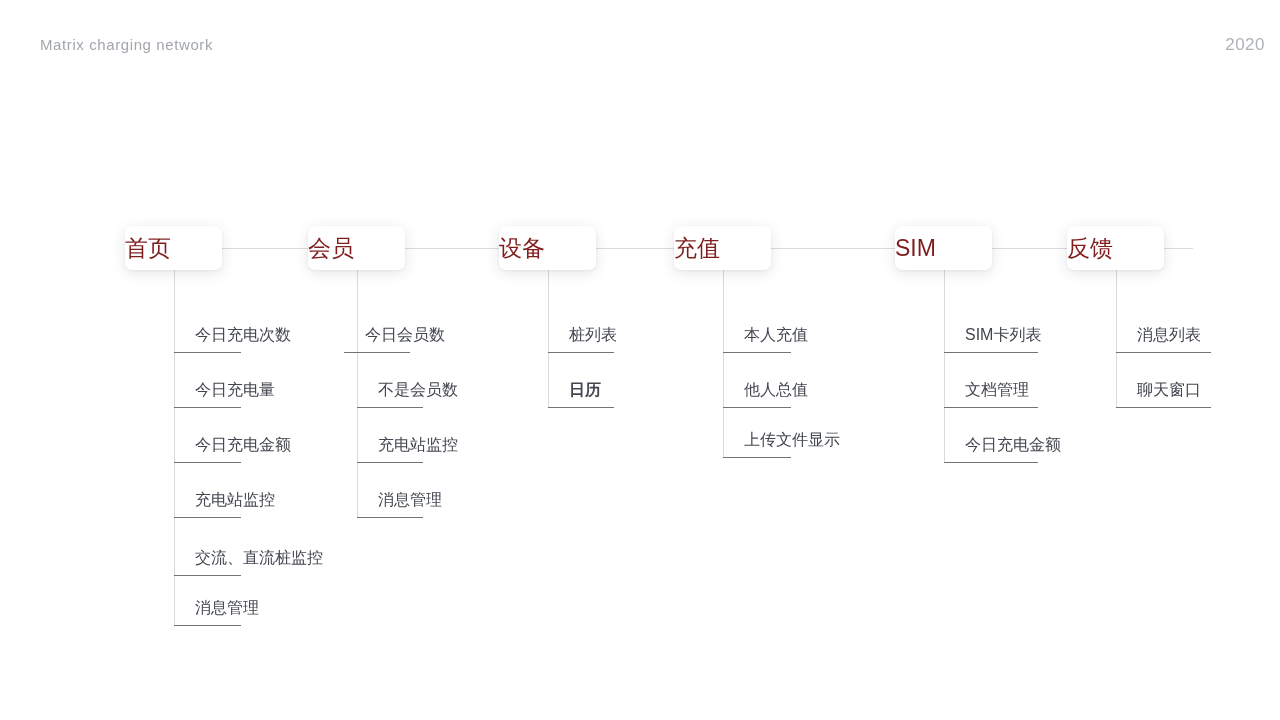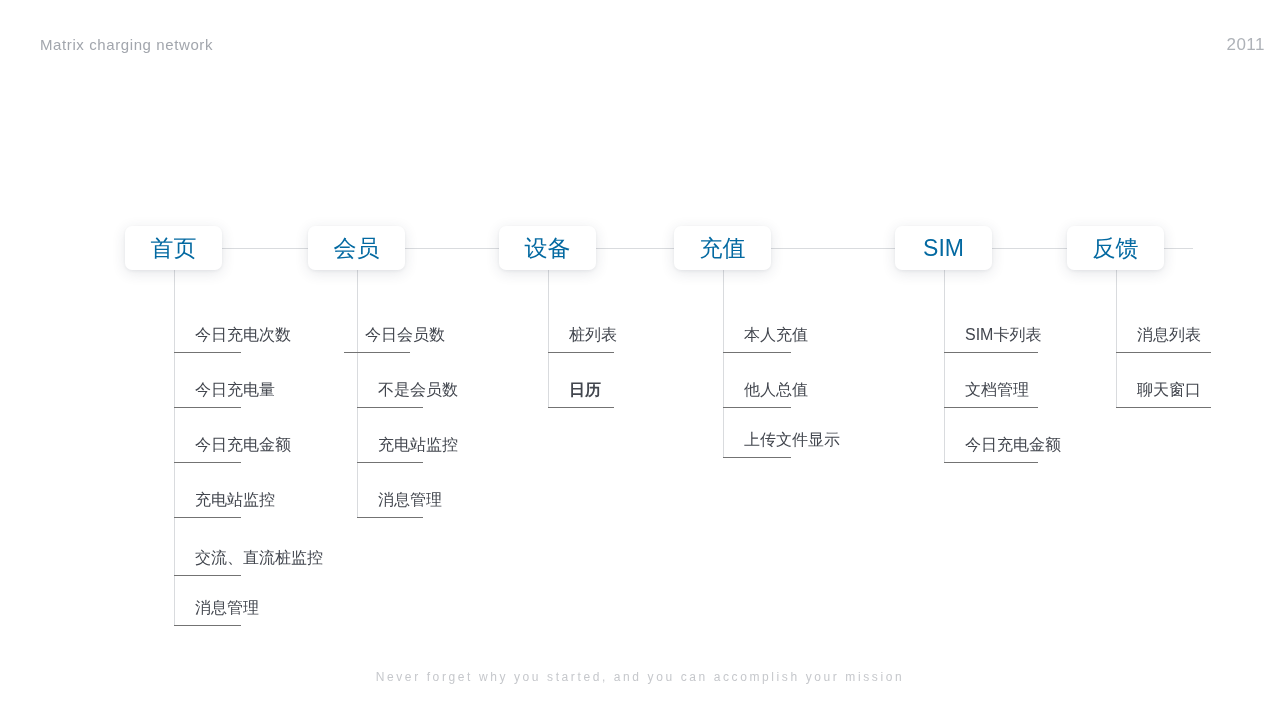--- a/index.html
+++ b/index.html
@@ -24,43 +24,43 @@
     font-size:14px;letter-spacing:2px;color:#8b9099;
   }
   .conn{
     position:absolute;height:1px;background:#d9dbde;z-index:1;
   }
   .trunk{
     position:absolute;width:1px;background:#d9dbde;z-index:1;
   }
   .card{
     position:absolute;width:97px;height:44px;line-height:44px;z-index:2;
-    background:#ffffff;border-radius:7px;text-align:center;
-    font-size:23px;color:#0369a1;
+    background:#ffffff;border-radius:7px;text-align:left;
+    font-size:23px;color:#7f1d1d;
     box-shadow:0 3px 14px rgba(40,50,70,.12),0 1px 3px rgba(40,50,70,.06);
   }
   .leaf{
     position:absolute;height:35px;border-bottom:1px solid #737373;z-index:1;
   }
   .leaf span{
     display:inline-block;padding-left:21px;line-height:35px;white-space:nowrap;
     font-size:16px;color:#42464e;
   }
   .footer{
     position:absolute;left:0;top:670px;width:1280px;text-align:center;
     font-size:12px;letter-spacing:2.6px;color:#c6c8cc;
   }
 </style>
 </head>
 <body>
 
 <div class="stage">
 
   <div class="brand">Matrix charging network</div>
-  <div class="year">2011</div>
+  <div class="year">2020</div>
 
 
   <div id="tree">
       <div class="conn" style="left: 174px; top: 248px; width: 1019px;"></div>
       <div class="trunk" style="left: 174px; top: 270px; height: 356px;"></div>
       <div class="card" style="left: 125px; top: 226px;">首页</div>
       <div class="leaf" style="left: 174px; top: 317px; width: 67px;"><span>今日充电次数</span></div>
       <div class="leaf" style="left: 174px; top: 372px; width: 67px;"><span>今日充电量</span></div>
       <div class="leaf" style="left: 174px; top: 427px; width: 67px;"><span>今日充电金额</span></div>
       <div class="leaf" style="left: 174px; top: 482px; width: 67px;"><span>充电站监控</span></div>
@@ -85,14 +85,13 @@
       <div class="card" style="left: 895px; top: 226px;">SIM</div>
       <div class="leaf" style="left: 944px; top: 317px; width: 94px;"><span>SIM卡列表</span></div>
       <div class="leaf" style="left: 944px; top: 372px; width: 94px;"><span>文档管理</span></div>
       <div class="leaf" style="left: 944px; top: 427px; width: 94px;"><span>今日充电金额</span></div>
       <div class="trunk" style="left: 1116px; top: 270px; height: 138px;"></div>
       <div class="card" style="left: 1067px; top: 226px;">反馈</div>
       <div class="leaf" style="left: 1116px; top: 317px; width: 95px;"><span>消息列表</span></div>
       <div class="leaf" style="left: 1116px; top: 372px; width: 95px;"><span>聊天窗口</span></div>
     </div>
 
-  <div class="footer">Never forget why you started, and you can accomplish your mission</div>
 </div>
 
 </body></html>

